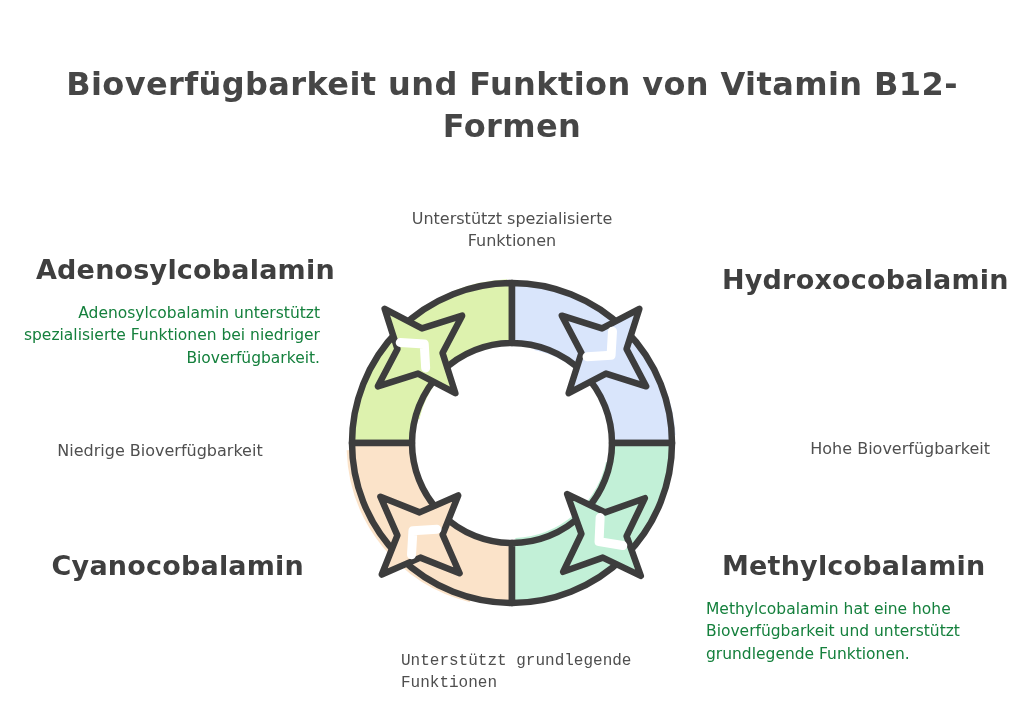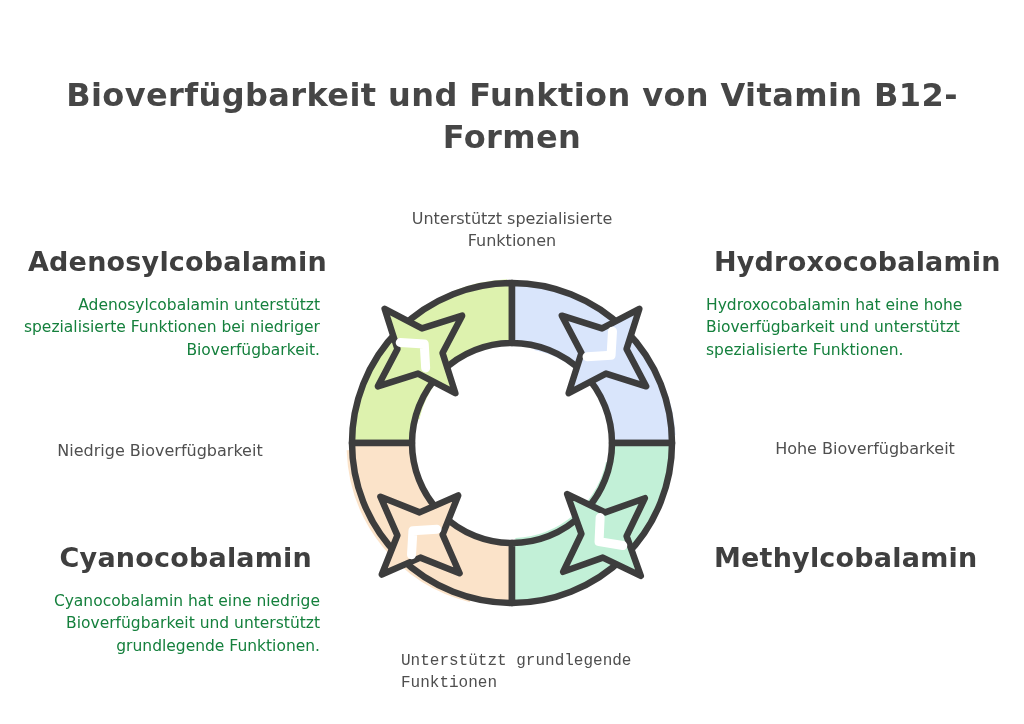--- a/index.html
+++ b/index.html
@@ -3,71 +3,70 @@
 <meta charset="utf-8">
 <style>
   html,body{margin:0;padding:0;}
   body{
     width:1024px;height:724px;position:relative;overflow:hidden;
     background:#ffffff;
     font-family:"DejaVu Sans", sans-serif;
     color:#474747;
   }
   .page-title{
-    position:absolute;top:74px;left:0;right:0;
+    position:absolute;top:63px;left:0;right:0;
     margin:0 auto;max-width:930px;
     text-align:center;
     font-size:32px;font-weight:700;line-height:1.32;
     letter-spacing:.4px;color:#464646;
   }
   .quad-block{position:absolute;width:300px;}
   .quad-block h2{
-    margin:8px;font-size:27px;font-weight:700;color:#3f3f3f;letter-spacing:.2px;
+    margin:16px;font-size:27px;font-weight:700;color:#3f3f3f;letter-spacing:.2px;
   }
   .quad-block p{
     margin:17px 0 0 0;font-size:15.5px;line-height:1.45;color:#15803d;
   }
   .align-right{text-align:right;}
   .align-left{text-align:left;}
   .tl{left:20px;top:238px;}
-  .tr{left:706px;top:238px;}
+  .tr{left:706px;top:248px;}
   .bl{left:20px;top:534px;}
   .br{left:706px;top:534px;}
   .axis-label{
     position:absolute;font-size:16px;color:#4f4f4f;line-height:1.35;
   }
   .axis-top{left:387px;top:200px;width:250px;text-align:center;margin-top:8px;}
   .axis-bottom{left:401px;top:651px;width:250px;text-align:left;font-family:Liberation Mono, monospace;}
   .axis-left{left:35px;top:440px;width:250px;text-align:center;}
-  .axis-right{left:740px;top:438px;width:250px;text-align:center;}
+  .axis-right{left:740px;top:438px;width:250px;text-align:right;}
   .cycle-wrap{position:absolute;left:332px;top:263px;width:360px;height:360px;}
   svg{display:block;}
 </style>
 </head>
 <body>
 
 <h1 class="page-title">Bioverfügbarkeit und Funktion von Vitamin B12-Formen</h1>
 
 <div class="quad-block tl align-right">
   <h2>Adenosylcobalamin</h2>
   <p>Adenosylcobalamin unterstützt spezialisierte Funktionen bei niedriger Bioverfügbarkeit.</p>
 </div>
 
 <div class="quad-block tr align-left">
   <h2>Hydroxocobalamin</h2>
-  <p>Hydroxocobalamin hat eine hohe Bioverfügbarkeit und unterstützt spezialisierte Funktionen.</p>
 </div>
 
 <div class="quad-block bl align-right">
   <h2>Cyanocobalamin</h2>
-  <p>Cyanocobalamin hat eine niedrige Bioverfügbarkeit und unterstützt grundlegende Funktionen.</p>
 </div>
 
 <div class="quad-block br align-left">
   <h2>Methylcobalamin</h2>
+  <p>Methylcobalamin hat eine hohe Bioverfügbarkeit und unterstützt grundlegende Funktionen.</p>
 </div>
 
 <div class="axis-label axis-top">Unterstützt spezialisierte Funktionen</div>
 <div class="axis-label axis-bottom">Unterstützt grundlegende Funktionen</div>
 <div class="axis-label axis-left">Niedrige Bioverfügbarkeit</div>
 <div class="axis-label axis-right">Hohe Bioverfügbarkeit</div>
 
 <div class="cycle-wrap">
   <svg width="360" height="360" viewBox="0 0 360 360">
 

